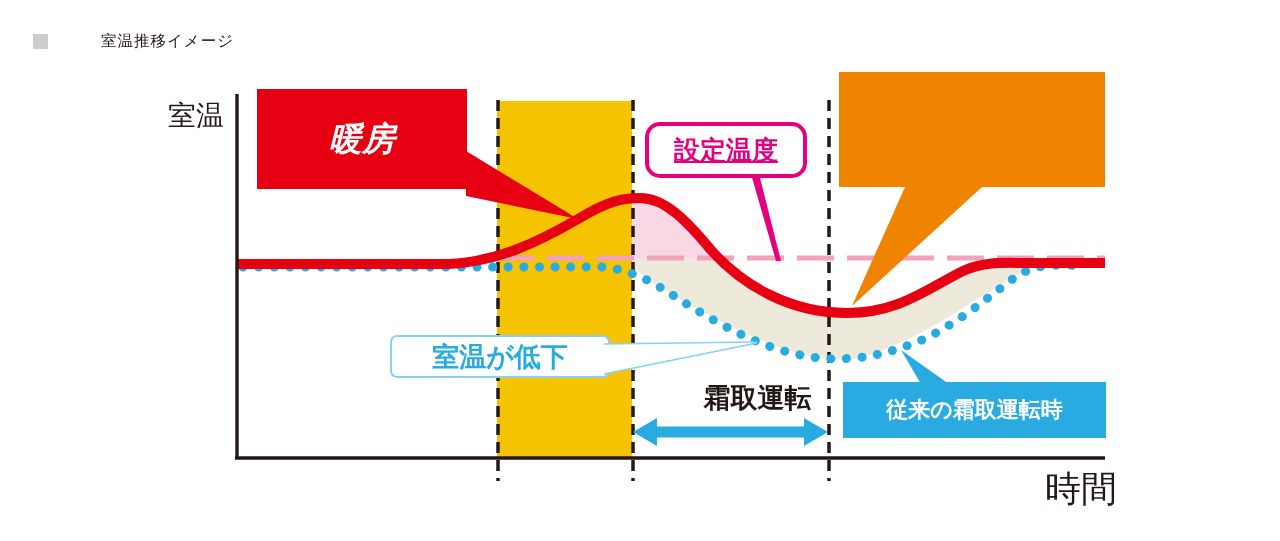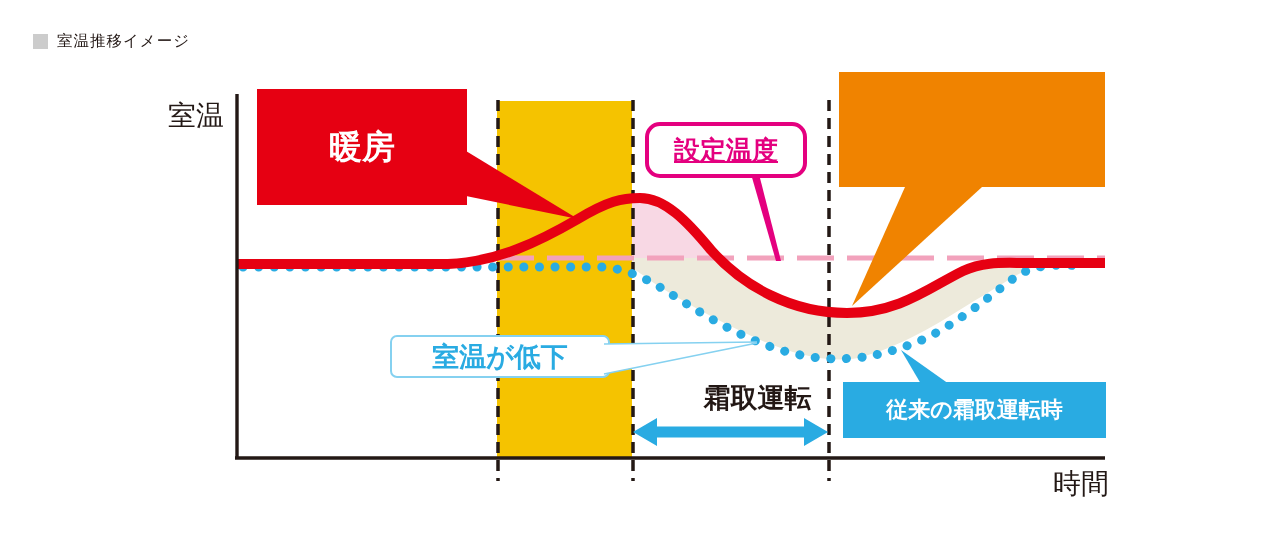--- a/index.html
+++ b/index.html
@@ -4,26 +4,26 @@
 <style>
   * { margin:0; padding:0; box-sizing:border-box; }
   html,body { background:#ffffff; }
   body { font-family:"Liberation Sans","DejaVu Sans",sans-serif; }
   .stage {
     position:relative; width:1280px; height:541px; background:#ffffff;
     overflow:hidden;
   }
   .hdr { position:absolute; left:33px; top:31px; display:flex; align-items:center; gap:9px; }
   .hdr .sq { width:15px; height:15px; background:#cccccc; }
-  .hdr .t { font-size:15.5px; color:#231815; letter-spacing:1px; }
+  .hdr .t { font-size:15.5px; color:#231815; letter-spacing:1px;margin-left:44px; }
   svg.layer { position:absolute; left:0; top:0; pointer-events:none; }
   .lbl { position:absolute; display:flex; flex-direction:column; align-items:center; justify-content:center; text-align:center; }
   .box-preheat {
-    left:257px; top:89px; width:210px; height:116px; background:#e60012;
-    color:#ffffff; font-size:33px; font-weight:bold; line-height:1.38; z-index:3;
+    left:257px; top:89px; width:210px; height:100px; background:#e60012;
+    color:#ffffff; font-size:33px; font-weight:bold; line-height:1.38; z-index:3;font-style:italic;
   }
   .box-settemp {
     left:645px; top:122px; width:162px; height:56px; background:#ffffff;
     border:4px solid #e4007f; border-radius:15px; color:#e4007f;
     font-size:26px; font-weight:bold; z-index:3;text-decoration:underline;
   }
   .box-suppress {
     left:839px; top:72px; width:266px; height:115px; background:#f08300;
     color:#ffffff; font-size:28px; font-weight:bold; line-height:1.4; z-index:3;
   }
@@ -31,21 +31,21 @@
     left:843px; top:382px; width:263px; height:56px; background:#29abe2;
     color:#ffffff; font-size:22px; font-weight:bold; z-index:3;
   }
   .box-tempdrop {
     left:390px; top:335px; width:220px; height:43px; background:#ffffff;
     border:2px solid #85d1f0; border-radius:7px; color:#29abe2;
     font-size:27px; font-weight:bold; z-index:3;
   }
   .lbl-frost { left:632px; top:382px; width:197px; height:32px; color:#231815; font-size:27px; font-weight:bold; z-index:2;margin-left:27px; }
   .lbl-ylabel { left:160px; top:97px; width:72px; color:#231815; font-size:28px; z-index:2; }
-  .lbl-xlabel { left:1045px; top:465px; width:72px; color:#231815; font-size:28px; z-index:2;text-align:right; }
+  .lbl-xlabel { left:1045px; top:465px; width:72px; color:#231815; font-size:36px; z-index:2;text-align:right; }
   .overlay { z-index:4; }
 </style>
 </head>
 <body>
 
 <div class="stage">
 
   <div class="hdr">
     <span class="sq"></span>
     <span class="t">室温推移イメージ</span>

